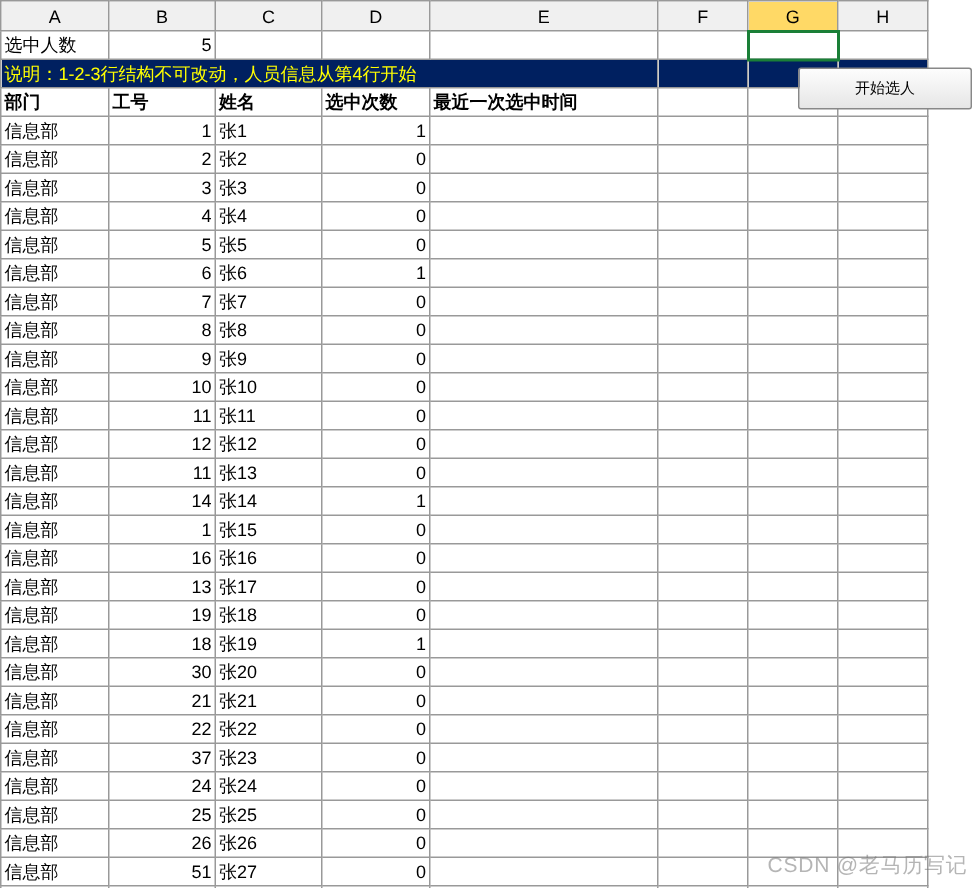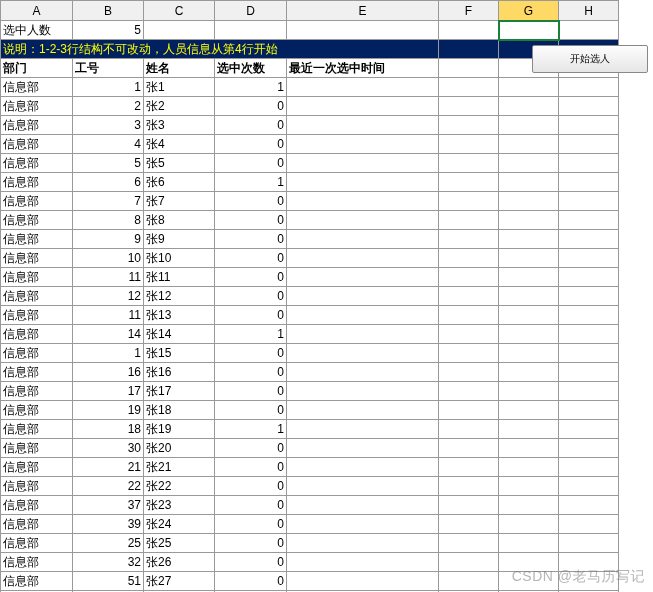--- a/index.html
+++ b/index.html
@@ -281,21 +281,21 @@
         <td class="num">16</td>
         <td class="txt">张16</td>
         <td class="num">0</td>
         <td class="txt"></td>
         <td></td>
         <td></td>
         <td></td>
       </tr>
       <tr>
         <td class="txt">信息部</td>
-        <td class="num">17</td>
+        <td class="num">13</td>
         <td class="txt">张17</td>
         <td class="num">0</td>
         <td class="txt"></td>
         <td></td>
         <td></td>
         <td></td>
       </tr>
       <tr>
         <td class="txt">信息部</td>
         <td class="num">19</td>
@@ -351,41 +351,41 @@
         <td class="num">37</td>
         <td class="txt">张23</td>
         <td class="num">0</td>
         <td class="txt"></td>
         <td></td>
         <td></td>
         <td></td>
       </tr>
       <tr>
         <td class="txt">信息部</td>
-        <td class="num">39</td>
+        <td class="num">24</td>
         <td class="txt">张24</td>
         <td class="num">0</td>
         <td class="txt"></td>
         <td></td>
         <td></td>
         <td></td>
       </tr>
       <tr>
         <td class="txt">信息部</td>
         <td class="num">25</td>
         <td class="txt">张25</td>
         <td class="num">0</td>
         <td class="txt"></td>
         <td></td>
         <td></td>
         <td></td>
       </tr>
       <tr>
         <td class="txt">信息部</td>
-        <td class="num">32</td>
+        <td class="num">26</td>
         <td class="txt">张26</td>
         <td class="num">0</td>
         <td class="txt"></td>
         <td></td>
         <td></td>
         <td></td>
       </tr>
       <tr>
         <td class="txt">信息部</td>
         <td class="num">51</td>

